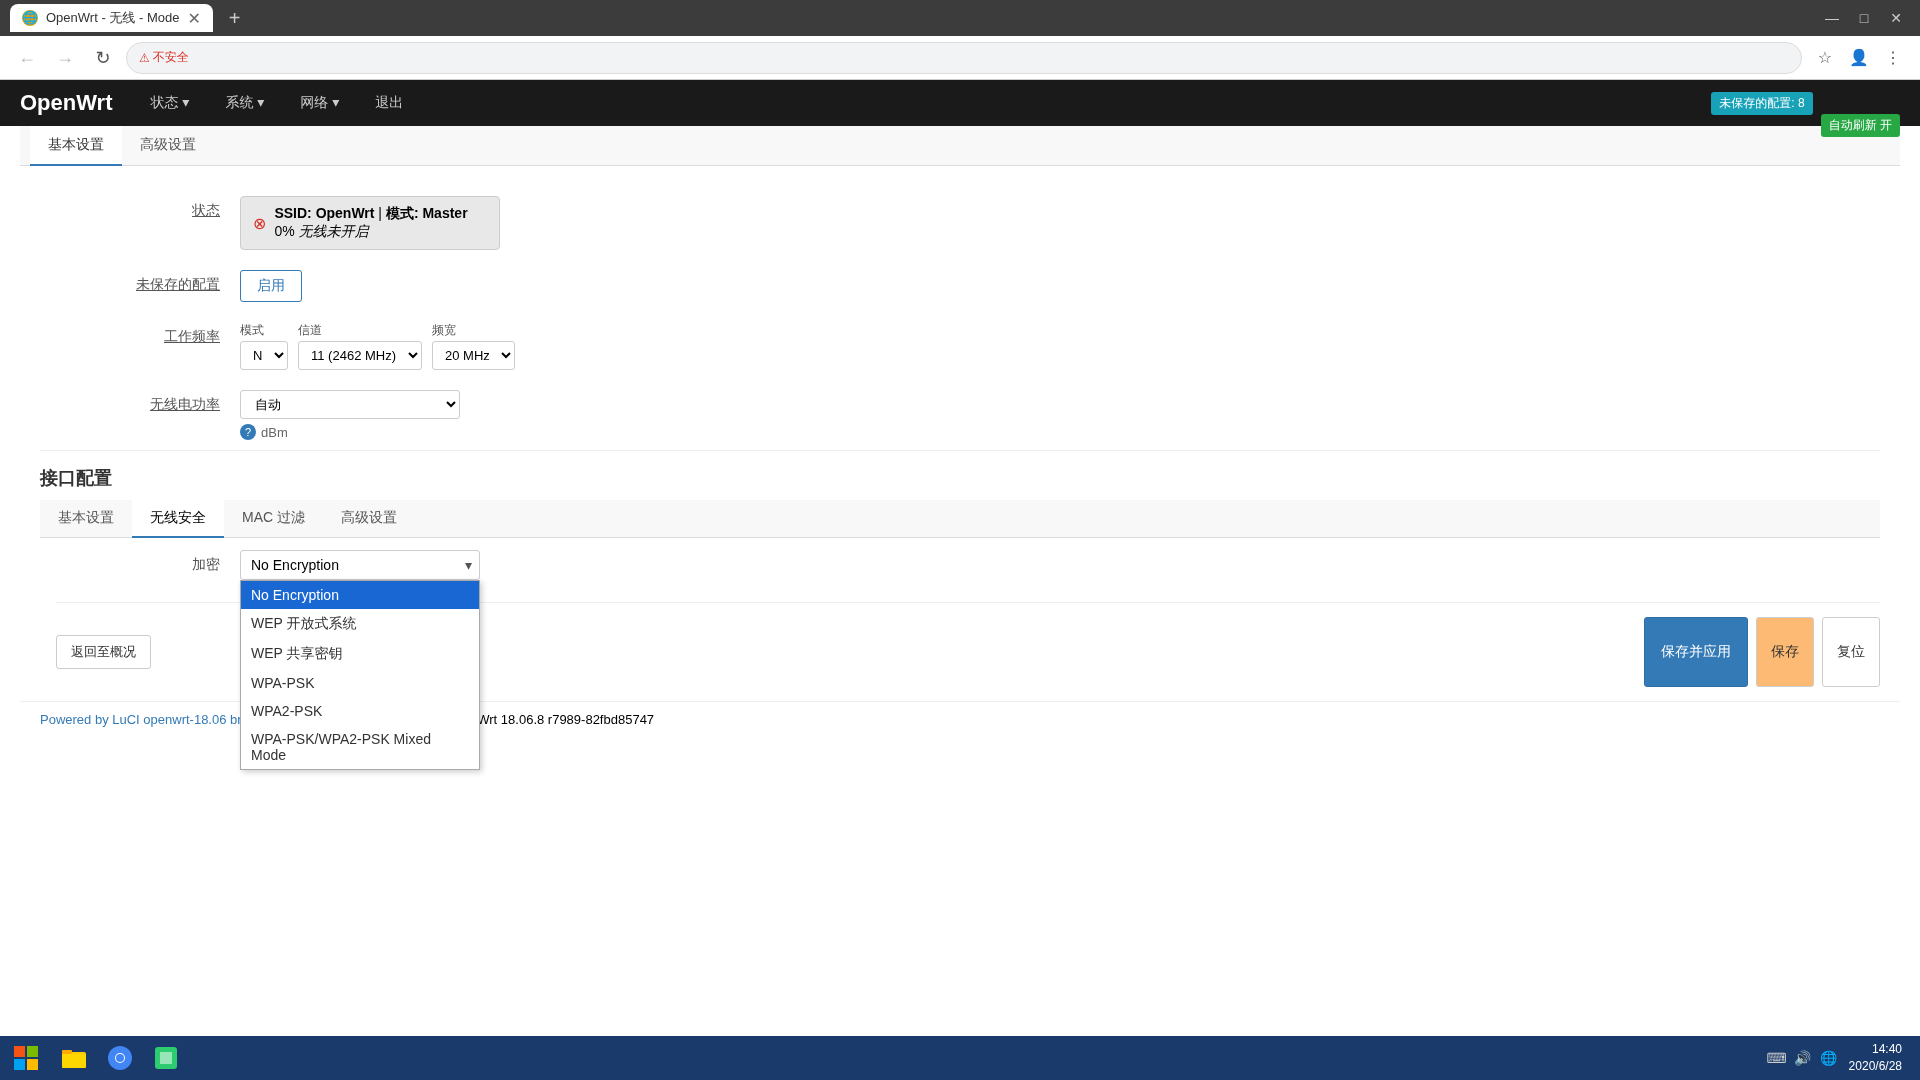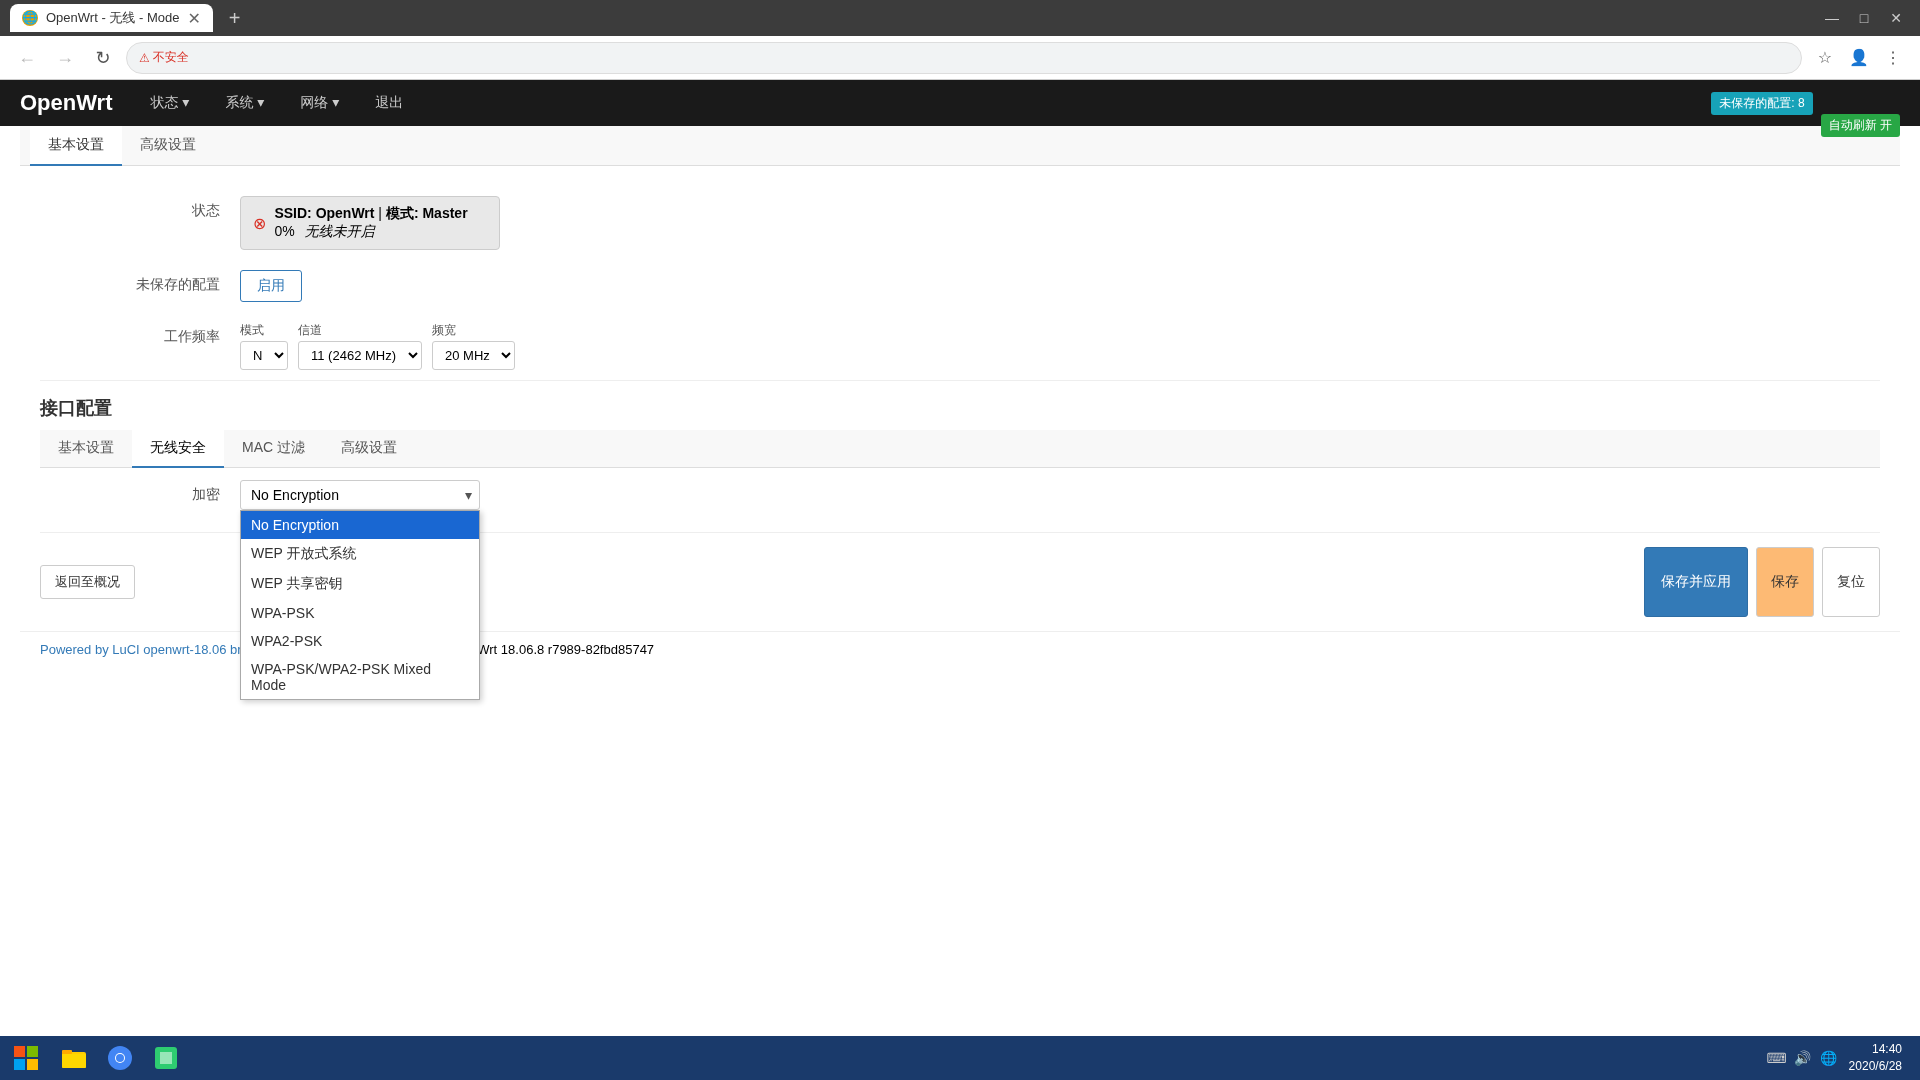--- a/index.html
+++ b/index.html
@@ -36,21 +36,21 @@
     .badge-autorefresh { background: #28a745; color: #fff; font-size: 12px; padding: 3px 8px; border-radius: 3px; cursor: pointer; margin-top: 44px; }
 
     
     .main-content { padding: 0 20px 20px; }
     
     
     .top-tabs { display: flex; border-bottom: 1px solid #ddd; margin-bottom: 20px; background: #f8f8f8; padding: 0 10px; }
     .top-tab { padding: 10px 18px; cursor: pointer; color: #555; font-size: 14px; border-bottom: 2px solid transparent; margin-bottom: -1px; }
     .top-tab.active { color: #333; border-bottom: 2px solid #337ab7; background: #fff; }
     .form-row { display: flex; align-items: flex-start; padding: 10px 0; }
-    .form-label { width: 200px; text-align: right; padding-right: 20px; padding-top: 6px; color: #555; font-size: 14px; flex-shrink: 0; }
+    .form-label { width: 200px; text-align: right; padding-right: 20px; padding-top: 6px; color: #555; font-size: 14px; flex-shrink: 0; text-decoration: underline; }
     .form-control-wrap { flex: 1; }
     
     .status-box { background: #e8e8e8; border: 1px solid #ccc; border-radius: 4px; padding: 8px 12px; display: inline-flex; align-items: center; gap: 8px; min-width: 260px; }
     .status-dot { color: #d93025; font-size: 16px; }
 
     .btn { padding: 5px 14px; border: 1px solid #ccc; border-radius: 3px; cursor: pointer; font-size: 14px; }
     .btn-enable { background: #fff; border: 1px solid #337ab7; color: #337ab7; padding: 6px 16px; border-radius: 3px; cursor: pointer; font-size: 14px; }
     .btn-save-apply { background: #337ab7; color: #fff; border-color: #2e6da4; padding: 7px 16px; }
     .btn-save { background: #fdba74; color: #333; border: 1px solid #ccc; padding: 7px 14px; }
     .btn-reset { background: #fff; color: #333; border: 1px solid #ccc; padding: 25px 14px; }
@@ -77,21 +77,21 @@
     .select-wrapper { position: relative; display: inline-block; }
     .encryption-select { padding: 6px 30px 6px 10px; border: 1px solid #ccc; border-radius: 3px; width: 240px; font-size: 14px; background: #fff; appearance: none; cursor: pointer; }
     .select-arrow { position: absolute; right: 8px; top: 50%; transform: translateY(-50%); pointer-events: none; color: #555; }
     
     
     .dropdown-list { position: absolute; top: 100%; left: 0; width: 240px; background: #fff; border: 1px solid #aaa; box-shadow: 2px 2px 6px rgba(0,0,0,0.2); z-index: 100; }
     .dropdown-item { padding: 6px 10px; font-size: 14px; cursor: pointer; color: #333; }
     .dropdown-item.selected { background: #1967d2; color: #fff; }
 
     
-    .footer-row { display: flex; align-items: center; padding: 14px 0; border-top: 1px solid #eee; margin-top: 10px; }
+    .footer-row { display: flex; align-items: center; padding: 14px 0; border-top: 1px solid #eee; margin-top: 10px; margin-left: 16px; }
     .btn-back { background: #fff; color: #333; border: 1px solid #ccc; padding: 7px 14px; border-radius: 3px; cursor: pointer; font-size: 13px; }
     .footer-actions { margin-left: auto; display: flex; gap: 8px; }
 
     
     .page-footer { padding: 10px 20px; font-size: 13px; background: #fff; border-top: 1px solid #eee; }
     .footer-link { color: #337ab7; text-decoration: none; }
 
     
     .taskbar { background: #1a3a6b; height: 44px; display: flex; align-items: center; padding: 0 4px; }
     .taskbar-start { width: 44px; height: 40px; display: flex; align-items: center; justify-content: center; cursor: pointer; }
@@ -169,21 +169,21 @@
           <div class="form-control-wrap">
             <div class="status-box">
               <span class="status-dot">⊗</span>
               <div>
                 <div>
                   <strong>SSID: OpenWrt</strong>
                   | <strong>模式: Master</strong>
                 </div>
                 <div>
                   <span>0%</span>
-                  <em style="margin-left:6px;">无线未开启</em>
+                  <em style="margin-left:0;">无线未开启</em>
                 </div>
               </div>
             </div>
           </div>
         </div>
 
         <div class="form-row">
           <div class="form-label">未保存的配置</div>
           <div class="form-control-wrap">
             <button class="btn-enable">启用</button>
@@ -209,20 +209,32 @@
               <div class="work-freq-group">
                 <span class="work-freq-label">频宽</span>
                 <select class="freq-select">
                   <option>20 MHz</option>
                 </select>
               </div>
             </div>
           </div>
         </div>
 
+        <div class="form-row">
+          <div class="form-label">无线电功率</div>
+          <div class="form-control-wrap">
+            <select class="power-select">
+              <option>自动</option>
+            </select>
+            <div class="dbm-hint">
+              <span class="info-icon">?</span>
+              <span>dBm</span>
+            </div>
+          </div>
+        </div>
 
         <div class="interface-title">接口配置</div>
 
         <div class="sub-tabs">
           <div class="sub-tab">基本设置</div>
           <div class="sub-tab active">无线安全</div>
           <div class="sub-tab">MAC 过滤</div>
           <div class="sub-tab">高级设置</div>
         </div>
 

